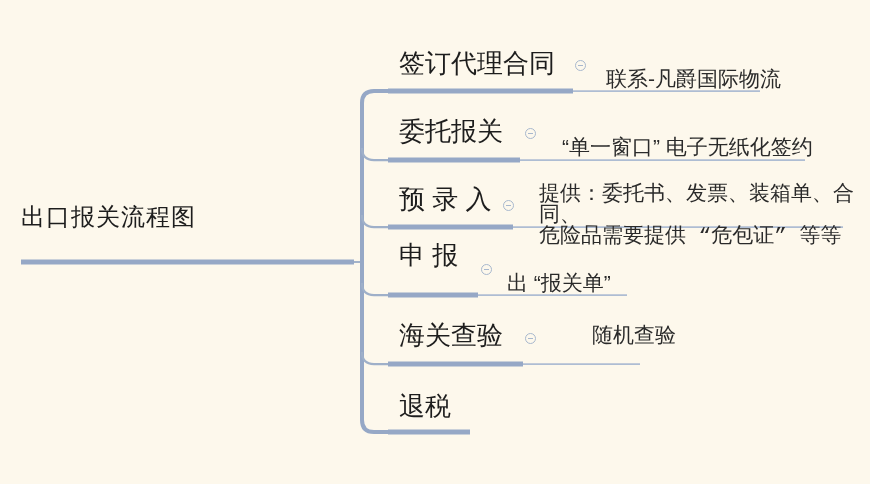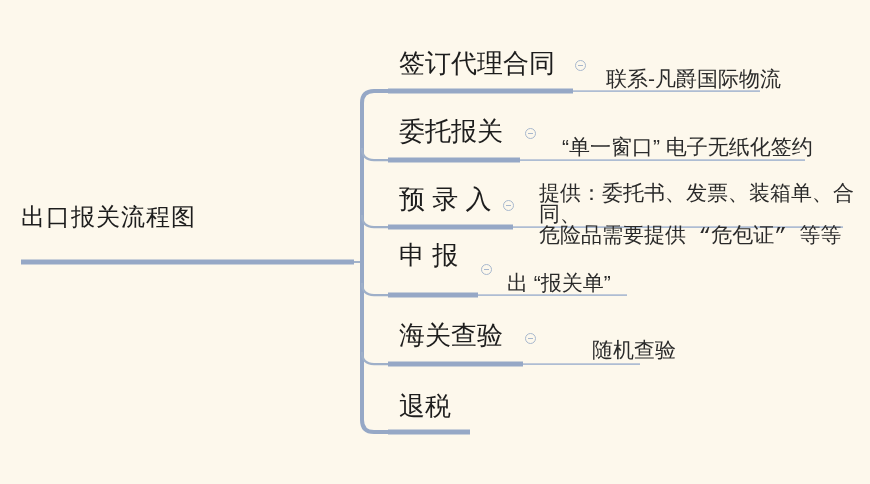--- a/index.html
+++ b/index.html
@@ -63,21 +63,21 @@
   .b1 { top: 48px; text-align: right; }
   .b2 { top: 116px; }
   .b3 { top: 184px; }
   .b4 { top: 240px; }
   .b5 { top: 320px; }
   .b6 { top: 391px; }
   .n1 { left: 606px; top: 68px; }
   .n2 { left: 562px; top: 136px; }
   .n3 { left: 539px; top: 184px; font-family: Liberation Mono, monospace; }
   .n4 { left: 507px; top: 272px; }
-  .n5 { left: 552px; top: 339px; padding-left: 40px; }
+  .n5 { left: 552px; top: 324px; padding-left: 40px; }
   .i1 { left: 575px; top: 60px; }
   .i2 { left: 525px; top: 128px; }
   .i3 { left: 503px; top: 200px; }
   .i4 { left: 481px; top: 264px; }
   .i5 { left: 525px; top: 333px; }
 </style>
 </head>
 <body>
 
 <div class="canvas">

